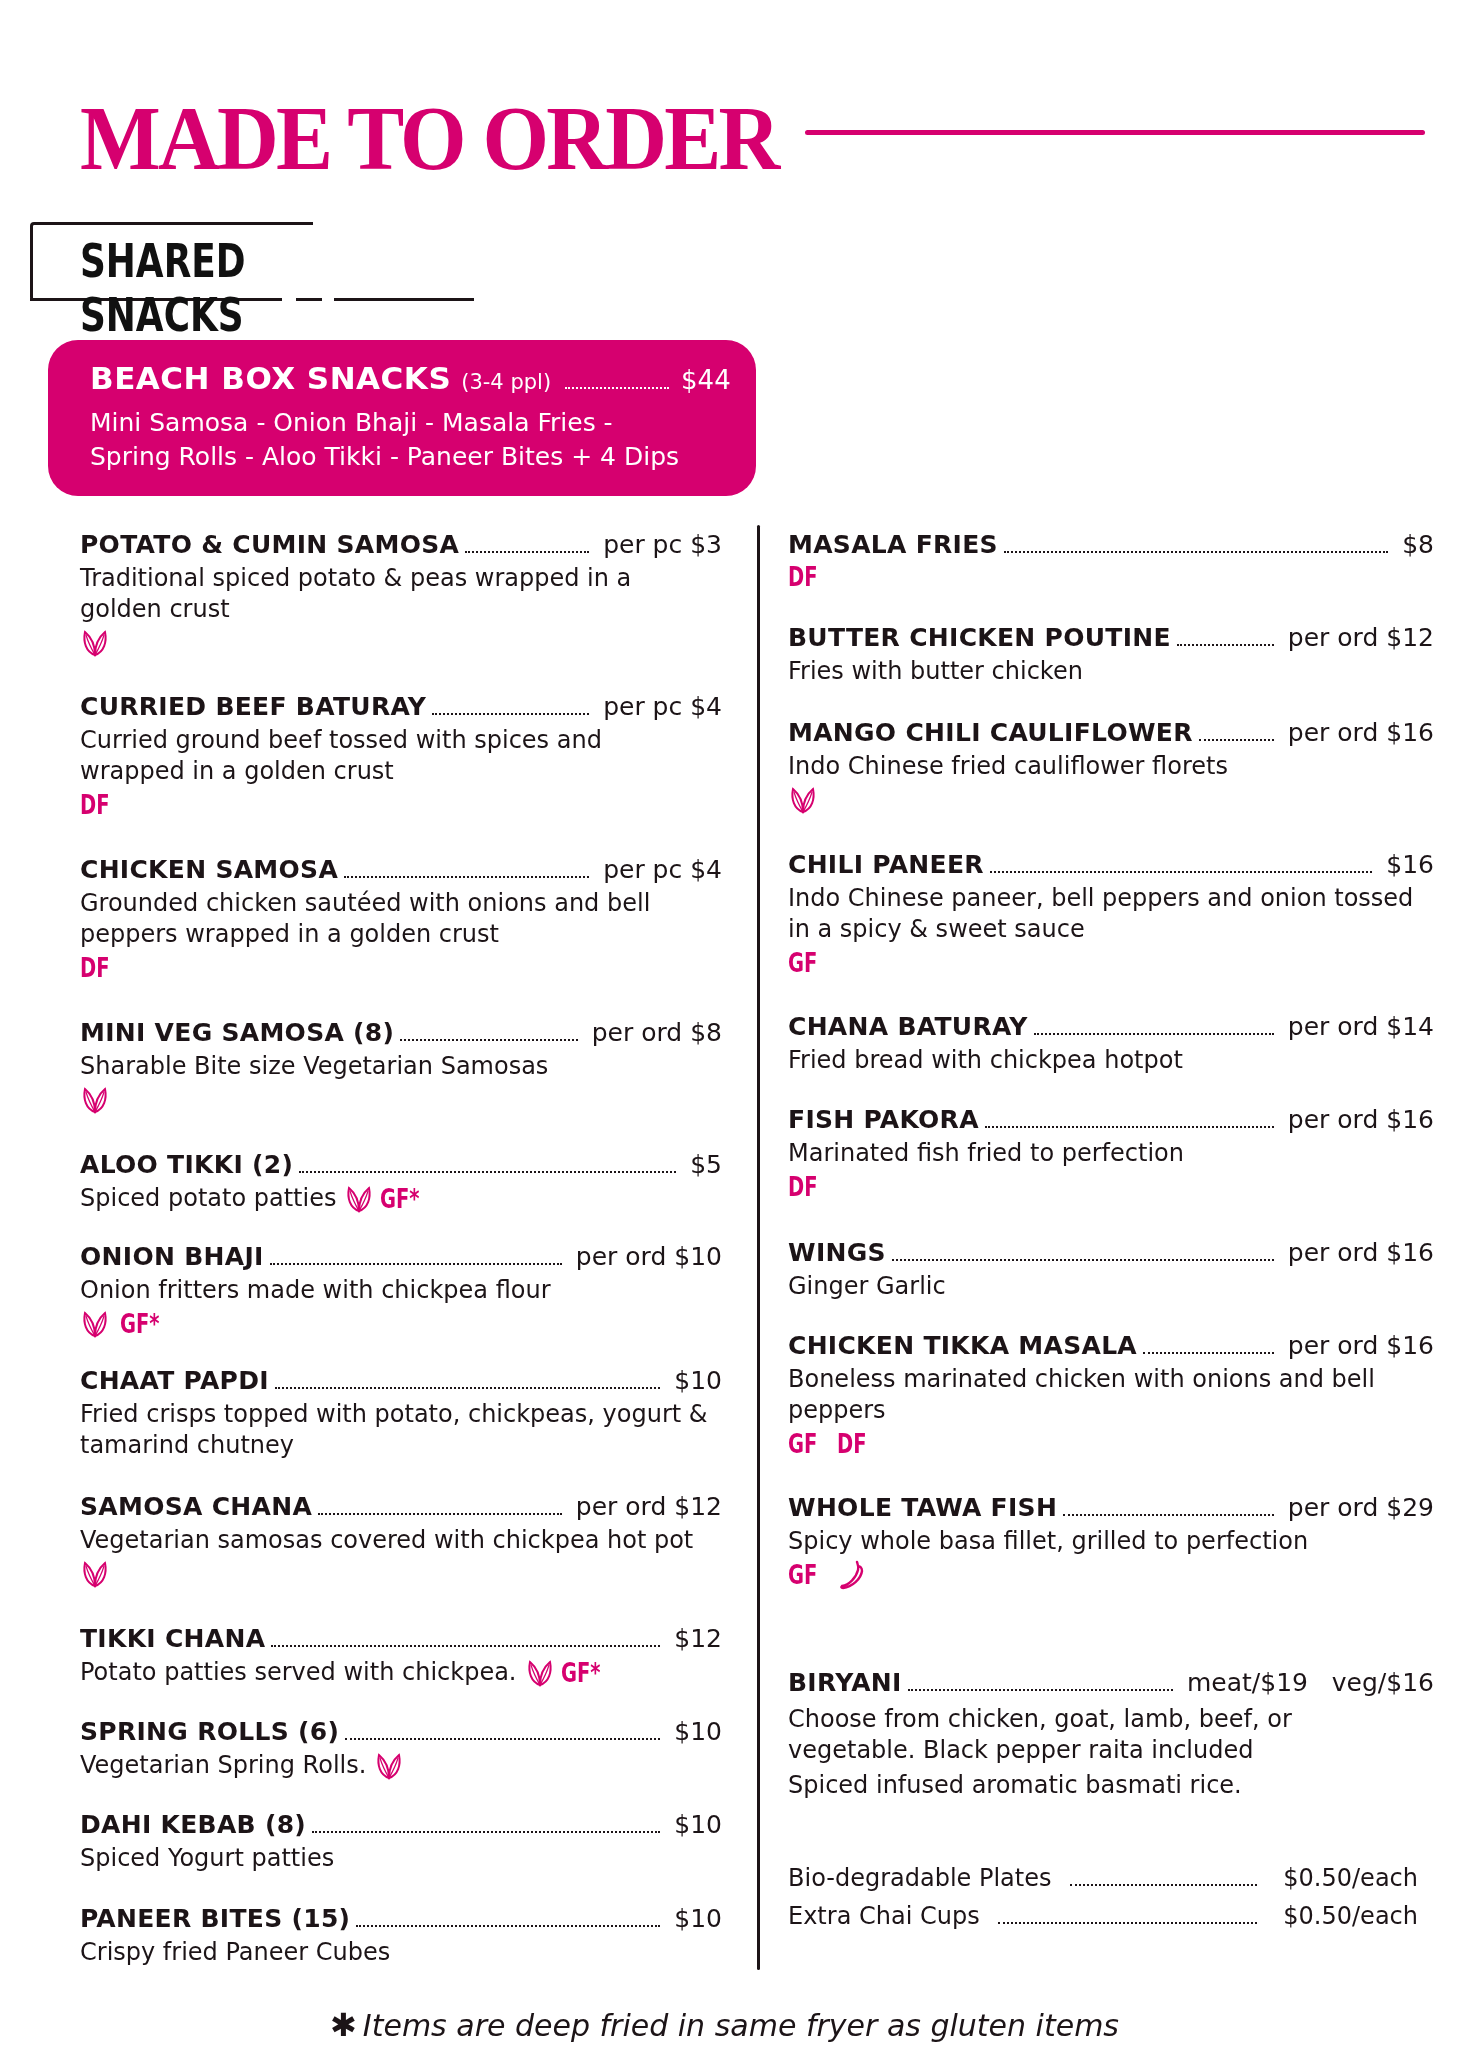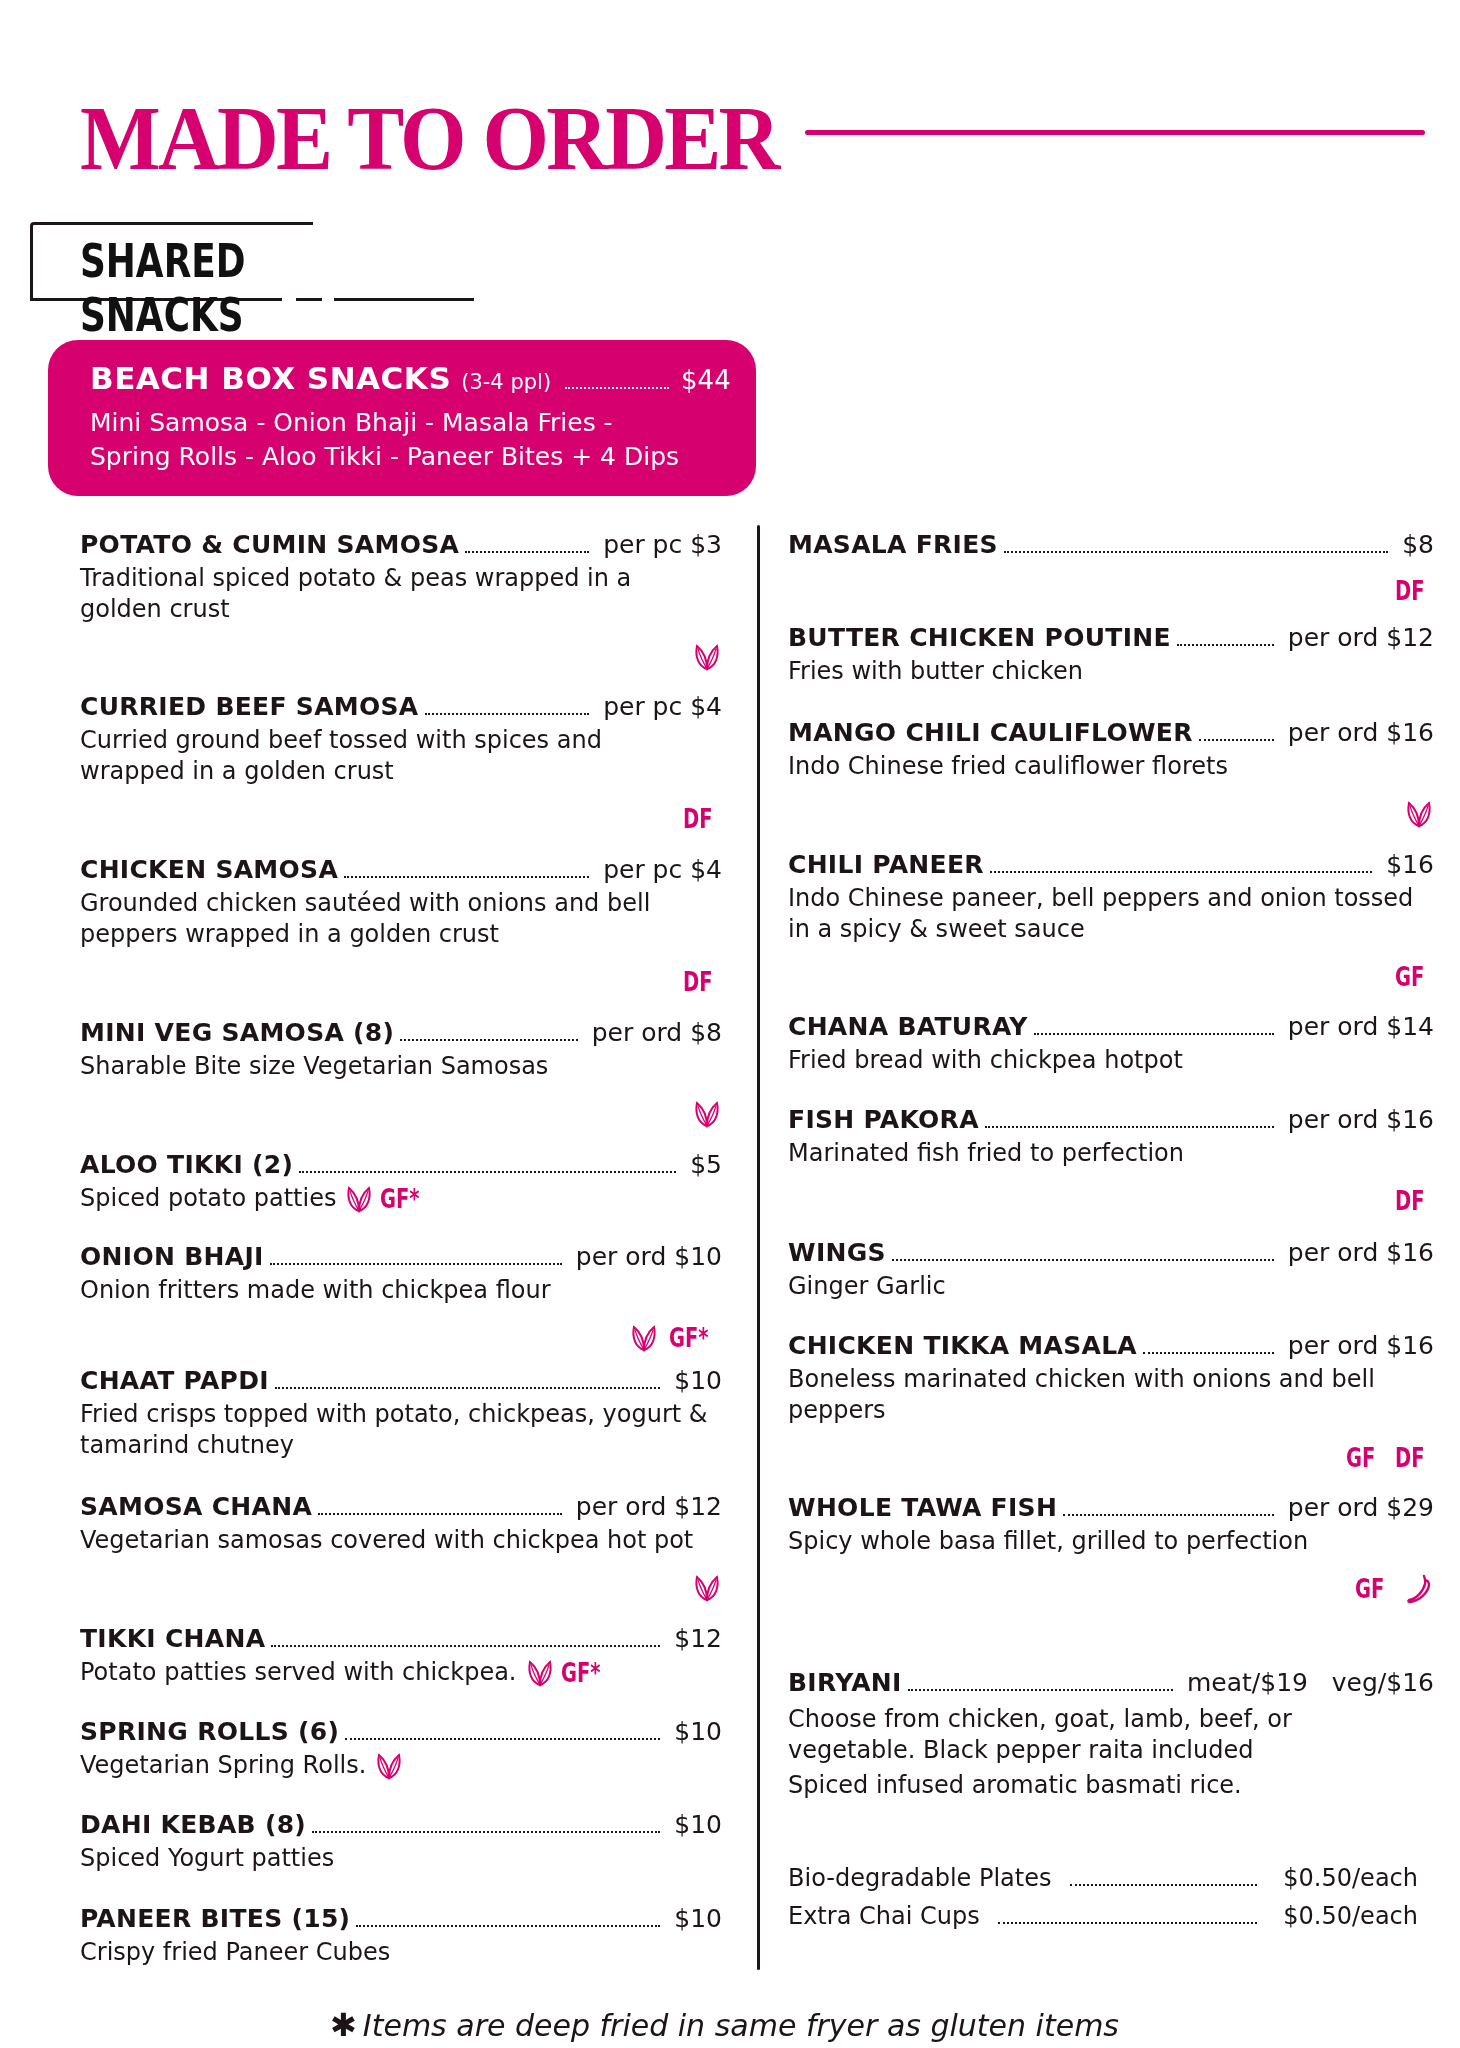--- a/index.html
+++ b/index.html
@@ -20,21 +20,21 @@
     .col { position: absolute; top: 530px; }
     .col-left { left: 80px; width: 642px; }
     .col-right { left: 788px; width: 646px; }
     .divider { position: absolute; left: 757px; top: 525px; width: 3px; height: 1445px; background: #1c1417; border-radius: 2px; }
     .item { position: absolute; left: 0; width: 100%; }
     .item .head { display: flex; align-items: baseline; font-size: 25px; white-space: nowrap; }
     .item .name { font-weight: bold; font-size: 25px; letter-spacing: 0.3px; }
     .item .dots { flex: 1 1 auto; border-bottom: 2px dotted #1c1417; margin: 0 14px 6px 6px; min-width: 20px; }
     .item .price { font-size: 25px; }
     .item .desc { font-size: 24px; line-height: 31px; margin-top: 4px; }
-    .tags { display: flex; align-items: center; gap: 10px; margin-top: 16px; height: 32px; justify-content: flex-end; }
+    .tags { display: flex; align-items: center; gap: 10px; margin-top: 2px; height: 32px; }
     .tag { font-family: "DejaVu Sans", sans-serif; font-weight: bold; color: #d6006f; font-size: 26px; transform: scaleX(0.75); transform-origin: left center; display: inline-block; }
     .inline-tags { display: inline-flex; align-items: center; gap: 6px; vertical-align: middle; margin-left: 8px; }
     .leaf, .chili { display: inline-block; width: 30px; height: 30px; }
     .extras { position: absolute; left: 788px; top: 1864px; width: 630px; }
     .extras .row { display: flex; align-items: baseline; font-size: 24px; white-space: nowrap; height: 38px; }
     .extras .dots { flex: 1 1 auto; border-bottom: 2px dotted #1c1417; margin: 0 26px 6px 18px; }
     .footnote { position: absolute; left: 330px; top: 2006px; font-size: 30px; font-style: italic; color: #1c1417; white-space: nowrap; }
     .footnote .star { font-style: normal; font-weight: bold; font-size: 32px; margin-right: 6px; }
   </style>
 </head>
@@ -90,21 +90,21 @@
     <div class="desc" style="width:600px">Traditional spiced potato &amp; peas wrapped in a golden crust</div>
     <div class="tags">
         <svg class="leaf">
           <use href="#leaf"></use>
         </svg>
       </div>
   </div>
 
   <div class="item" style="top:162px">
     <div class="head">
-        <span class="name">CURRIED BEEF SAMOSA</span>
+        <span class="name">CURRIED BEEF BATURAY</span>
         <span class="dots"></span>
         <span class="price">per pc $4</span>
       </div>
     <div class="desc" style="width:560px">Curried ground beef tossed with spices and wrapped in a golden crust</div>
     <div class="tags">
         <span class="tag">DF</span>
       </div>
   </div>
 
   <div class="item" style="top:325px">

